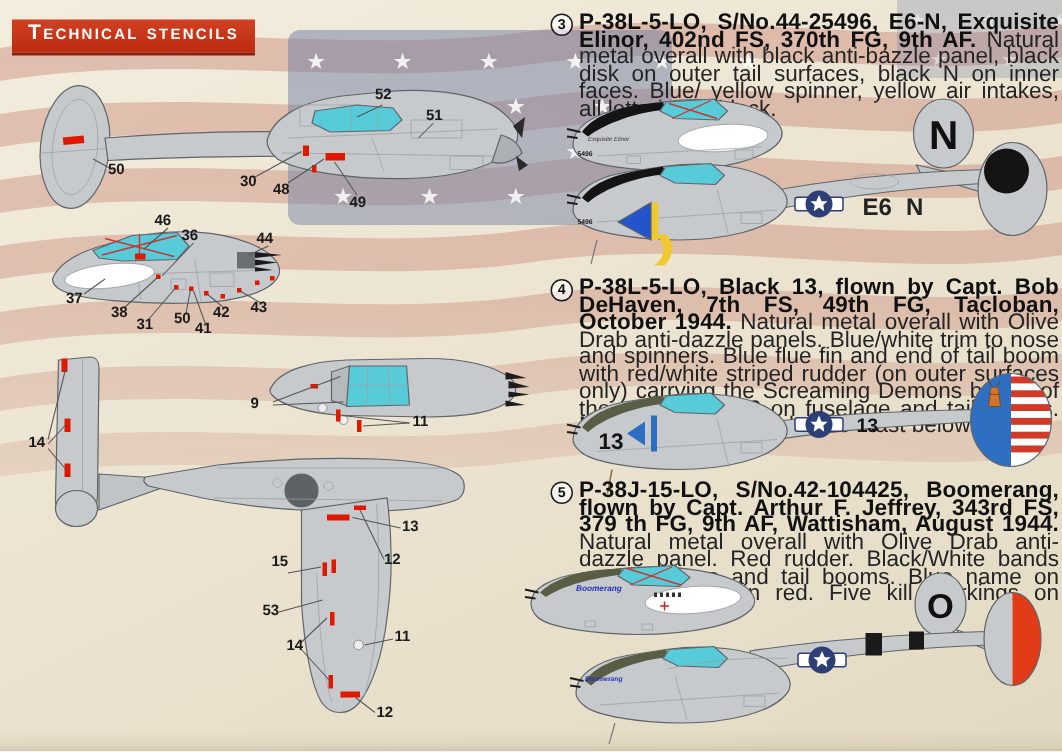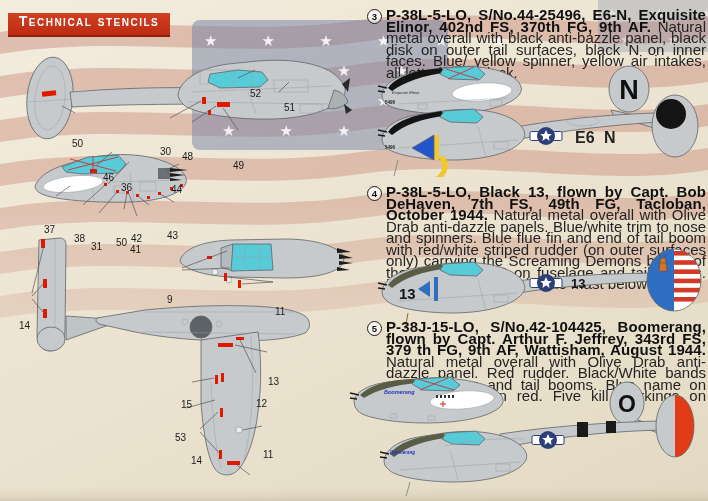--- a/index.html
+++ b/index.html
@@ -19,21 +19,21 @@
   .banner span{font-variant:small-caps;font-weight:bold;font-size:14px;letter-spacing:1.5px;color:#fff;}
   .badge{
     position:absolute;width:13px;height:13px;border:1.4px solid #1d1d1d;border-radius:50%;
     background:rgba(255,255,255,.65);display:flex;align-items:center;justify-content:center;
     font-size:9.5px;font-weight:bold;color:#111;
   }
   .desc{position:absolute;margin:0;font-size:15px;line-height:11.55px;text-align:justify;color:#242424;}
   .desc strong{color:#101010;letter-spacing:.1px;}
   .desc .it{}
   .diag{position:absolute;}
-  .co{position:absolute;font-weight:normal;font-size:10px;color:#1b1b1b;white-space:nowrap;margin-top:30px;}
+  .co{position:absolute;font-weight:bold;font-size:10px;color:#1b1b1b;white-space:nowrap;}
   svg{display:block;overflow:visible;}
   .outline{stroke:#5f6569;stroke-width:.8;}
   .panel{stroke:#9aa0a4;stroke-width:.5;fill:none;}
 </style>
 </head>
 <body>
 
 <div class="page">
 
   <svg class="flag" width="708" height="480" viewBox="0 0 708 480">
@@ -173,21 +173,21 @@
         <line x1="107" y1="76" x2="99" y2="54"></line>
         <line x1="119" y1="65" x2="108" y2="56"></line>
         <line x1="144" y1="62" x2="130" y2="54"></line>
       </g>
     </svg>
     <span class="co" style="left:14px;top:54px">37</span>
     <span class="co" style="left:44px;top:63px">38</span>
     <span class="co" style="left:61px;top:71px">31</span>
     <span class="co" style="left:86px;top:67px">50</span>
     <span class="co" style="left:100px;top:74px">41</span>
-    <span class="co" style="left:101px;top:63px">42</span>
+    <span class="co" style="left:112px;top:63px">42</span>
     <span class="co" style="left:137px;top:60px">43</span>
     <span class="co" style="left:141px;top:14px">44</span>
     <span class="co" style="left:91px;top:12px">36</span>
     <span class="co" style="left:73px;top:2px">46</span>
   </div>
 
   <div class="diag" style="left:15px;top:232px;width:335px;height:258px">
     <svg width="335" height="258" viewBox="0 0 335 258">
 
       <path d="M24,8 L45,6 C49,6 51,9 51,13 L50,98 C50,110 44,119 35,119 C27,119 22,112 22,101 Z" fill="#c6cacd" class="outline"></path>

